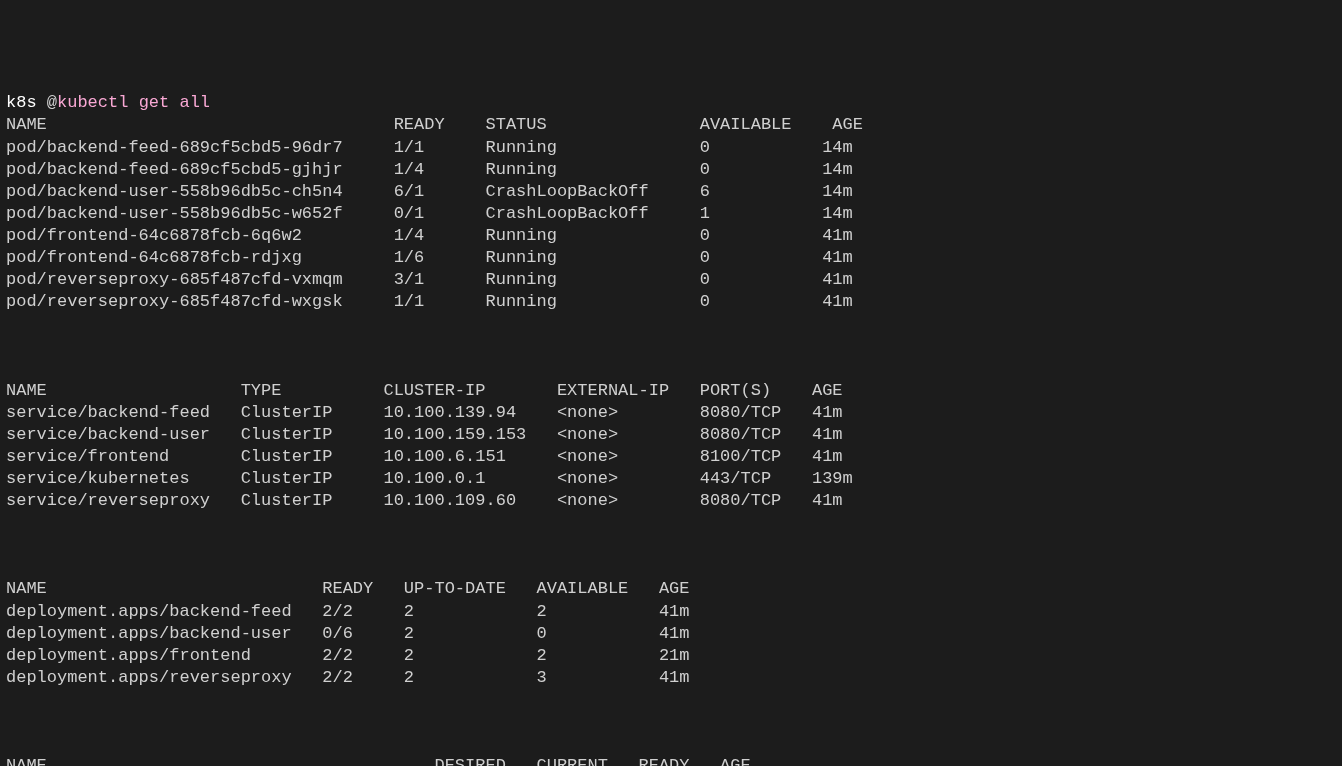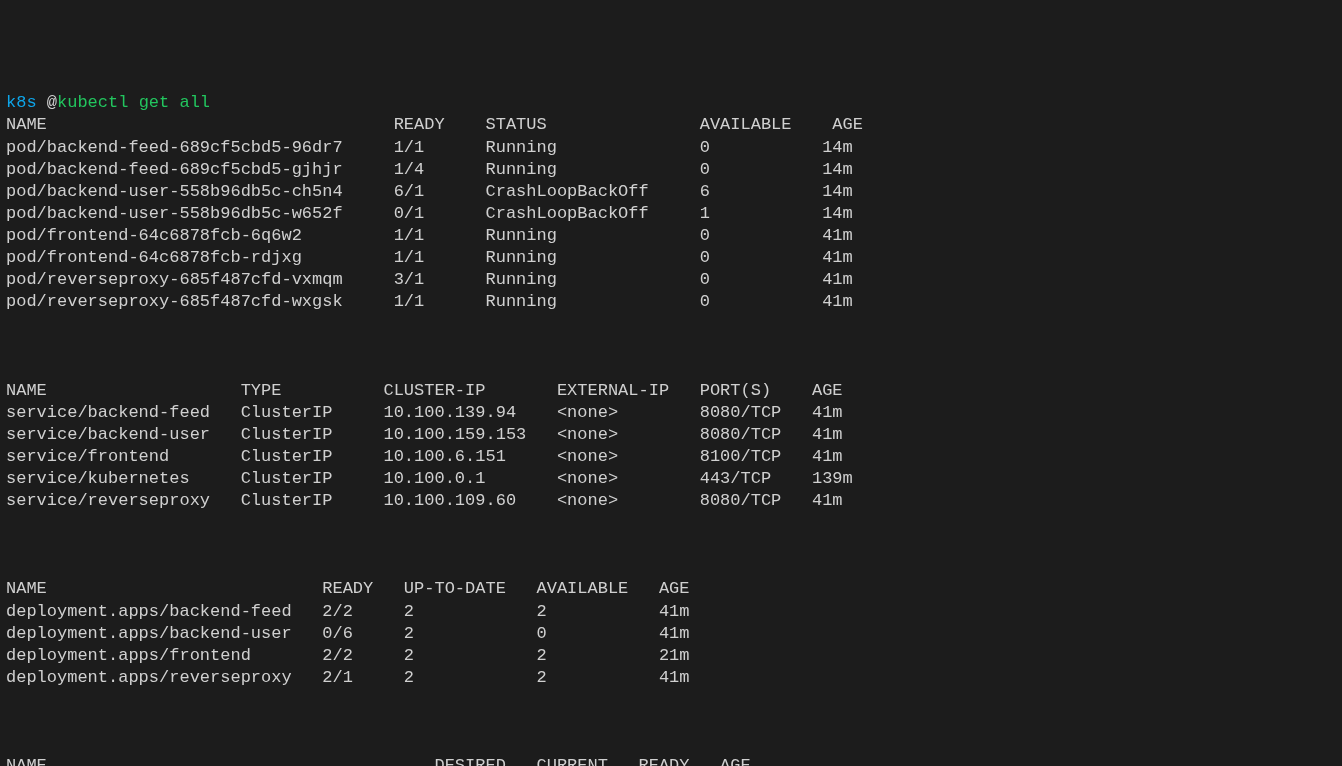--- a/index.html
+++ b/index.html
@@ -11,60 +11,60 @@
       background-color: #1c1c1c;
       color: #d0d0d0;
       font-family: 'Consolas', 'Courier New', monospace;
       font-size: 17px;
       line-height: 1.3;
       padding: 4px 6px;
       white-space: pre;
       overflow-x: auto;
     }
     .prompt-context {
-      color: #0ea5e9;
+      color: #ffffff;
     }
     .prompt-symbol {
       color: #d0d0d0;
     }
     .command {
-      color: #22c55e;
+      color: #f9a8d4;
     }
     .empty-line {
       height: 1.3em;
     }
   </style>
 </head>
 <body>
 
 
 
 <div><span><span class="prompt-context">k8s</span> <span class="prompt-symbol">@</span><span class="command">kubectl get all</span></span>
 <div id="pods-section"><span>NAME                                  READY    STATUS               AVAILABLE    AGE   </span>
 <span>pod/backend-feed-689cf5cbd5-96dr7     1/1      Running              0           14m   </span>
 <span>pod/backend-feed-689cf5cbd5-gjhjr     1/4      Running              0           14m   </span>
 <span>pod/backend-user-558b96db5c-ch5n4     6/1      CrashLoopBackOff     6           14m   </span>
 <span>pod/backend-user-558b96db5c-w652f     0/1      CrashLoopBackOff     1           14m   </span>
-<span>pod/frontend-64c6878fcb-6q6w2         1/1      Running              0           41m   </span>
-<span>pod/frontend-64c6878fcb-rdjxg         1/1      Running              0           41m   </span>
+<span>pod/frontend-64c6878fcb-6q6w2         1/4      Running              0           41m   </span>
+<span>pod/frontend-64c6878fcb-rdjxg         1/6      Running              0           41m   </span>
 <span>pod/reverseproxy-685f487cfd-vxmqm     3/1      Running              0           41m   </span>
 <span>pod/reverseproxy-685f487cfd-wxgsk     1/1      Running              0           41m   </span></div>
 <div class="empty-line"></div>
 <div id="services-section"><span>NAME                   TYPE          CLUSTER-IP       EXTERNAL-IP   PORT(S)    AGE   </span>
 <span>service/backend-feed   ClusterIP     10.100.139.94    &lt;none&gt;        8080/TCP   41m   </span>
 <span>service/backend-user   ClusterIP     10.100.159.153   &lt;none&gt;        8080/TCP   41m   </span>
 <span>service/frontend       ClusterIP     10.100.6.151     &lt;none&gt;        8100/TCP   41m   </span>
 <span>service/kubernetes     ClusterIP     10.100.0.1       &lt;none&gt;        443/TCP    139m  </span>
 <span>service/reverseproxy   ClusterIP     10.100.109.60    &lt;none&gt;        8080/TCP   41m   </span></div>
 <div class="empty-line"></div>
 <div id="deployments-section"><span>NAME                           READY   UP-TO-DATE   AVAILABLE   AGE   </span>
 <span>deployment.apps/backend-feed   2/2     2            2           41m   </span>
 <span>deployment.apps/backend-user   0/6     2            0           41m   </span>
 <span>deployment.apps/frontend       2/2     2            2           21m   </span>
-<span>deployment.apps/reverseproxy   2/1     2            2           41m   </span></div>
+<span>deployment.apps/reverseproxy   2/2     2            3           41m   </span></div>
 <div class="empty-line"></div>
 <div id="replicasets-section"><span>NAME                                      DESIRED   CURRENT   READY   AGE   </span>
 
 
 
 
 
 </div>
 
 </div>

